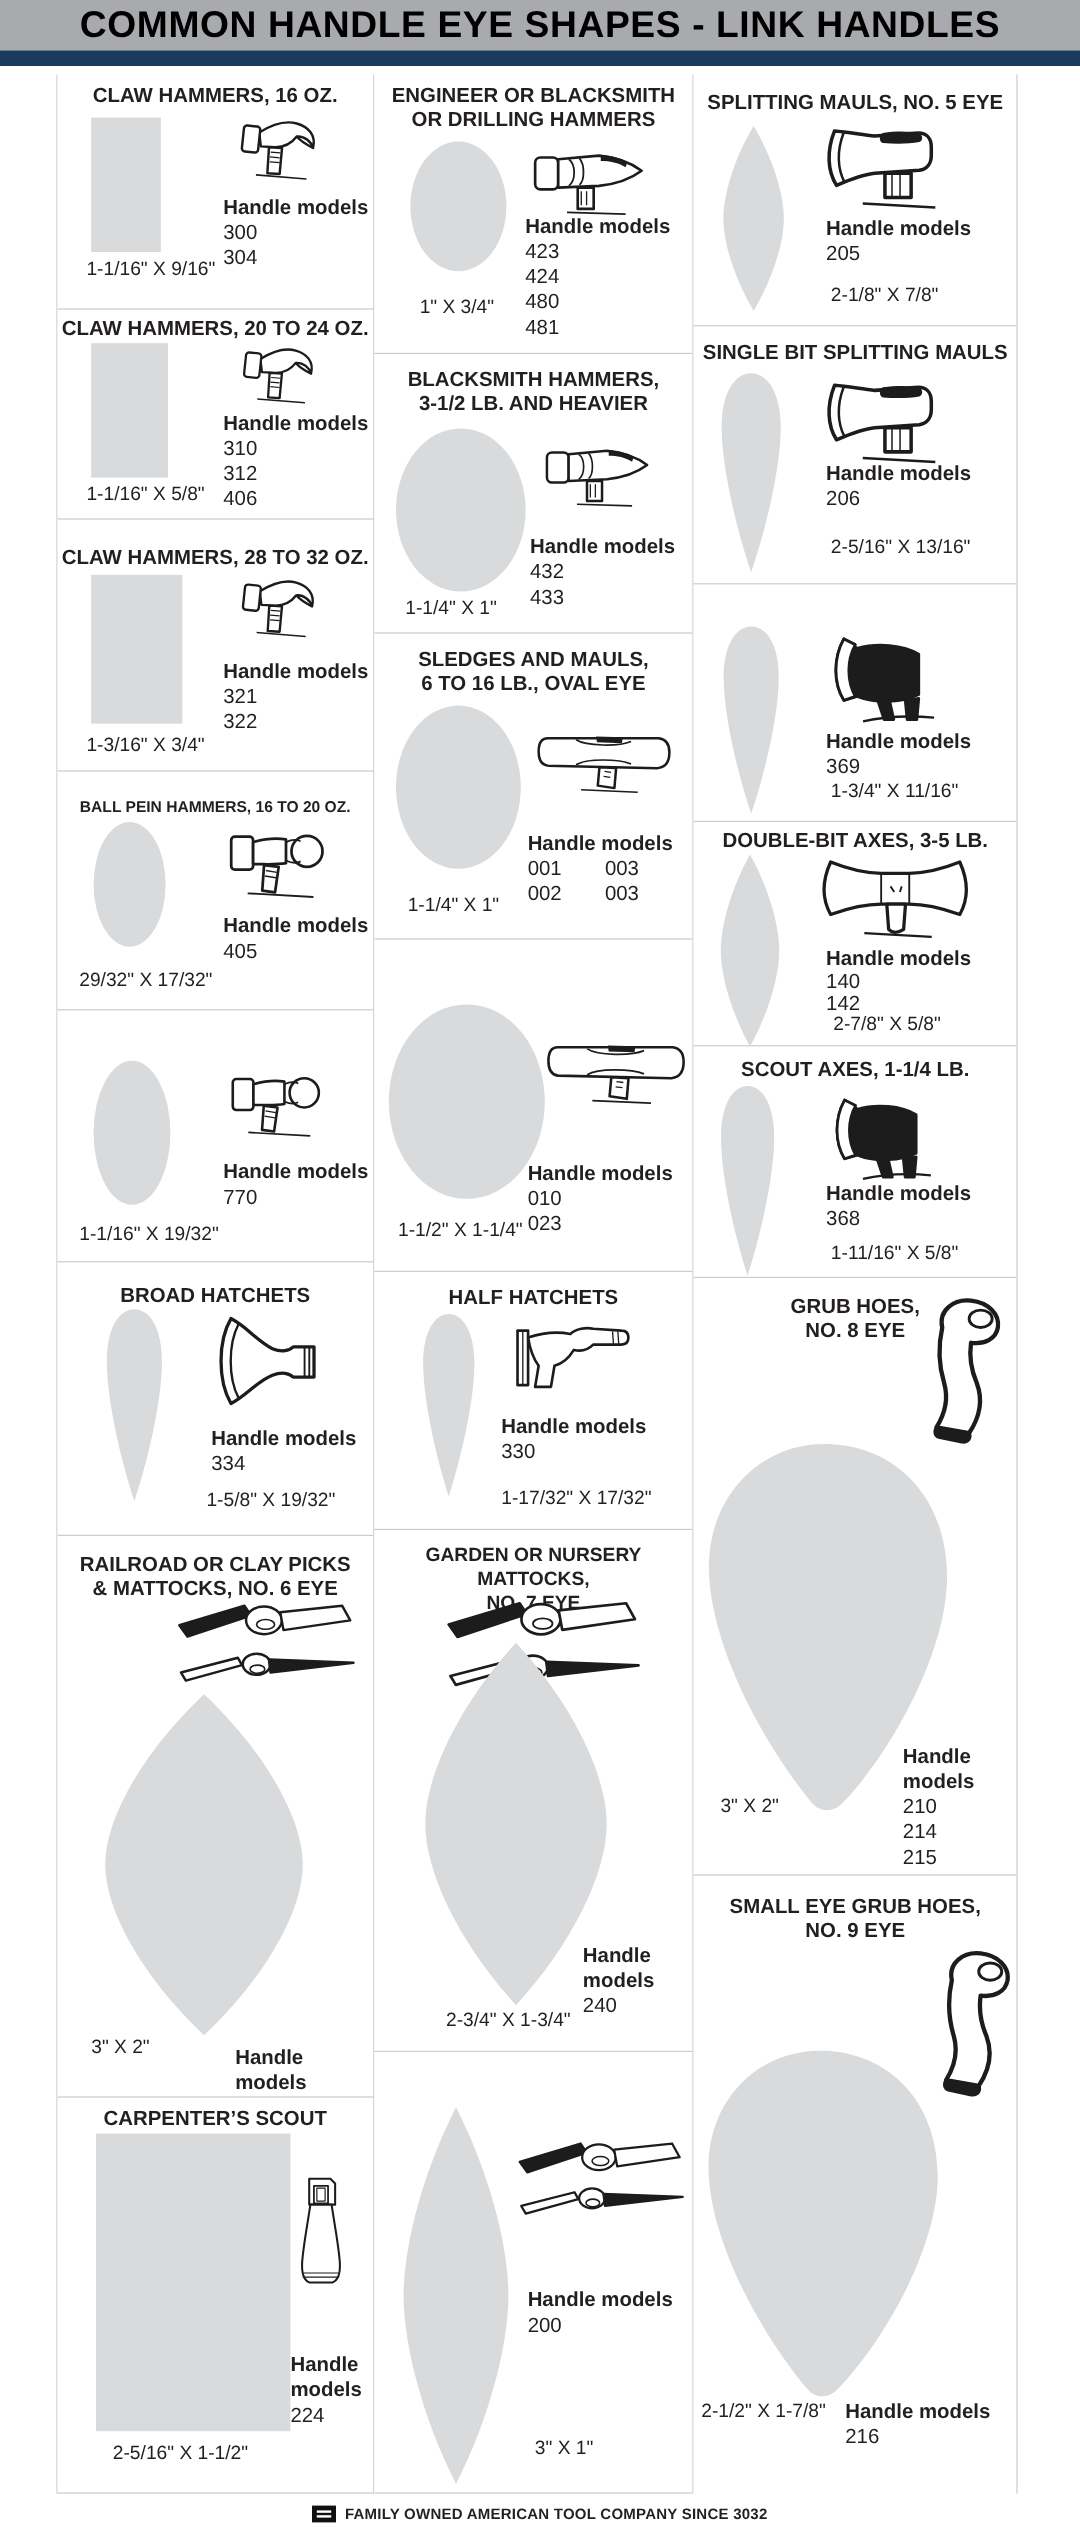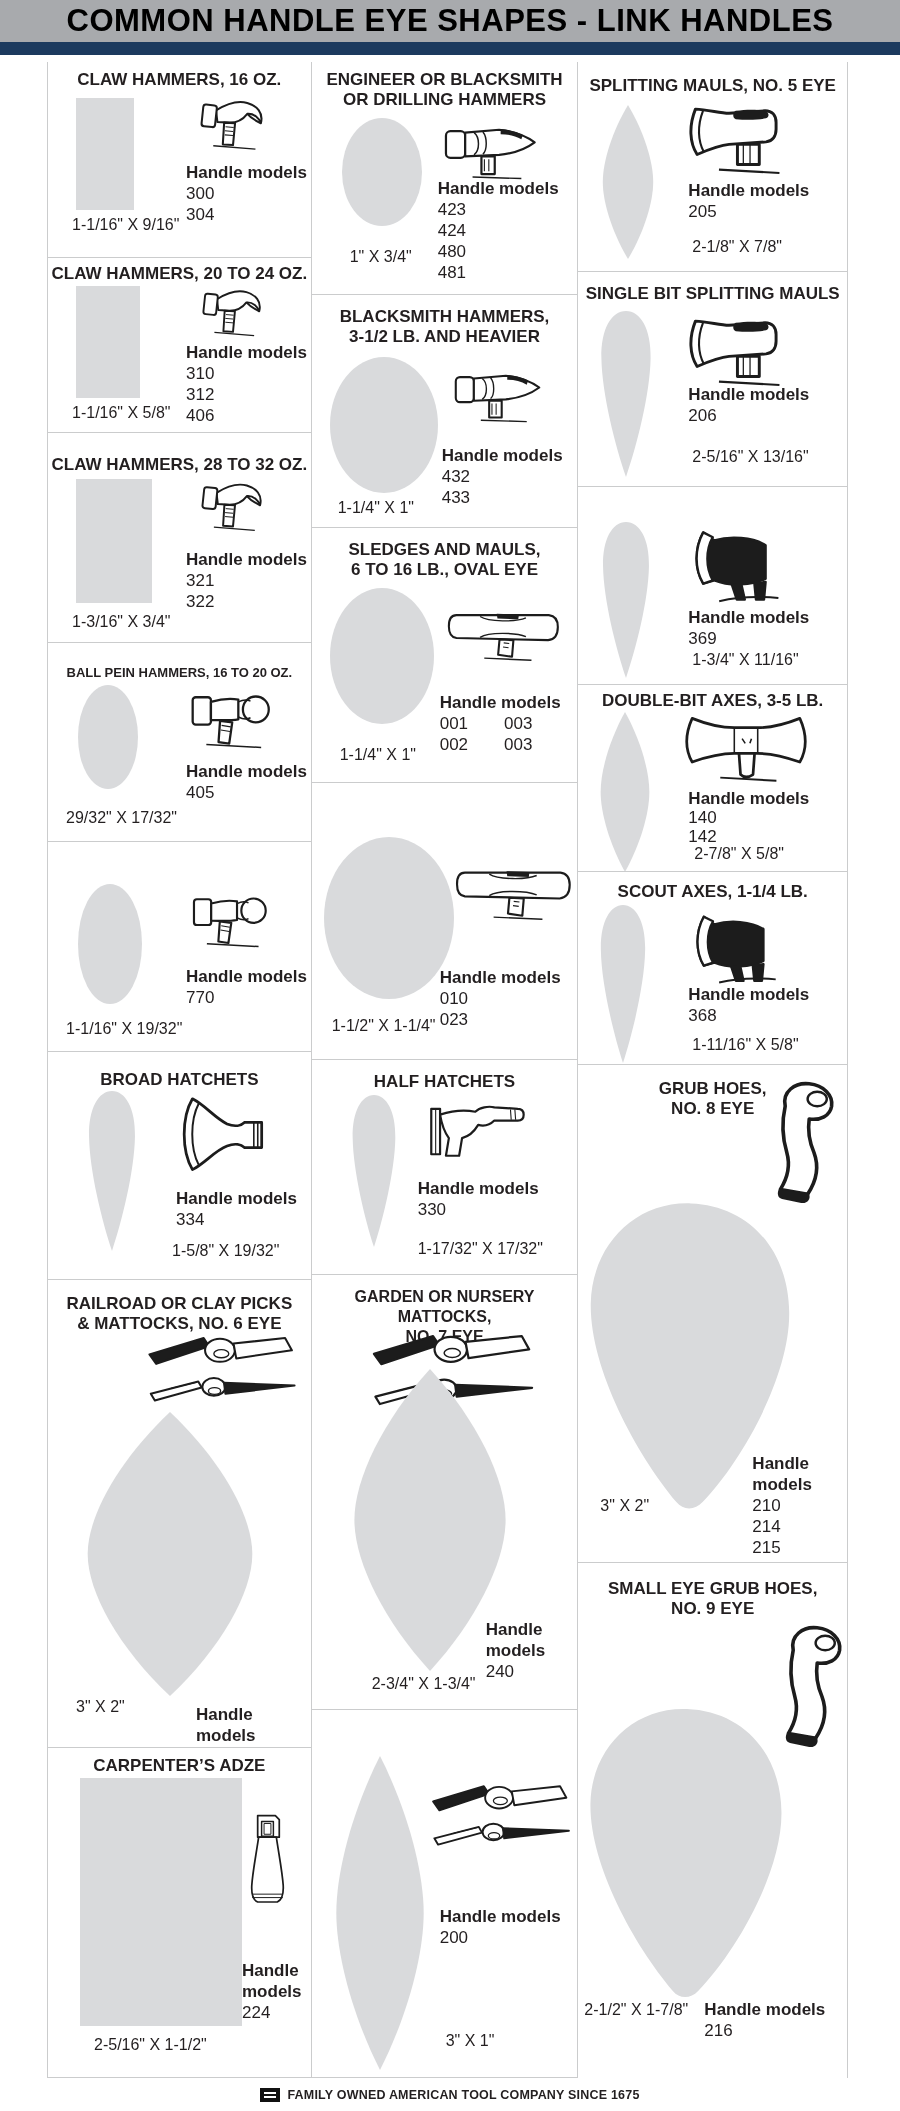--- a/index.html
+++ b/index.html
@@ -250,21 +250,21 @@
           <use href="#shape-vesica"></use>
         </svg>
       <div class="dim" style="left:28px;top:418px">3" X 2"</div>
       <div class="models" style="left:148px;top:424px">
         <div class="ml">Handle models</div>
         <div class="mv">220</div>
       </div>
     </div>
 
     <div class="cell" style="height:330px">
-      <h2 class="ct" style="top:8px">CARPENTER’S ADZE</h2>
+      <h2 class="ct" style="top:8px">CARPENTER’S SCOUT</h2>
       <div class="shape-rect" style="left:32px;top:30px;width:162px;height:248px"></div>
       <svg class="icon" style="left:192px;top:46px;width:54px;height:136px" viewBox="0 0 110 205">
           <use href="#sym-adze"></use>
         </svg>
       <div class="models" style="left:194px;top:212px;width:66px">
         <div class="ml">Handle models</div>
         <div class="mv">224</div>
       </div>
       <div class="dim" style="left:46px;top:288px">2-5/16" X 1-1/2"</div>
     </div>
@@ -498,14 +498,14 @@
     </div>
 
   </section>
 </main>
 
 <footer class="footer">
   <span class="logo">
       <span class="bar"></span>
       <span class="bar"></span>
     </span>
-  <span class="ftext">FAMILY OWNED AMERICAN TOOL COMPANY SINCE 1675</span>
+  <span class="ftext">FAMILY OWNED AMERICAN TOOL COMPANY SINCE 3032</span>
 </footer>
 
 </body></html>

